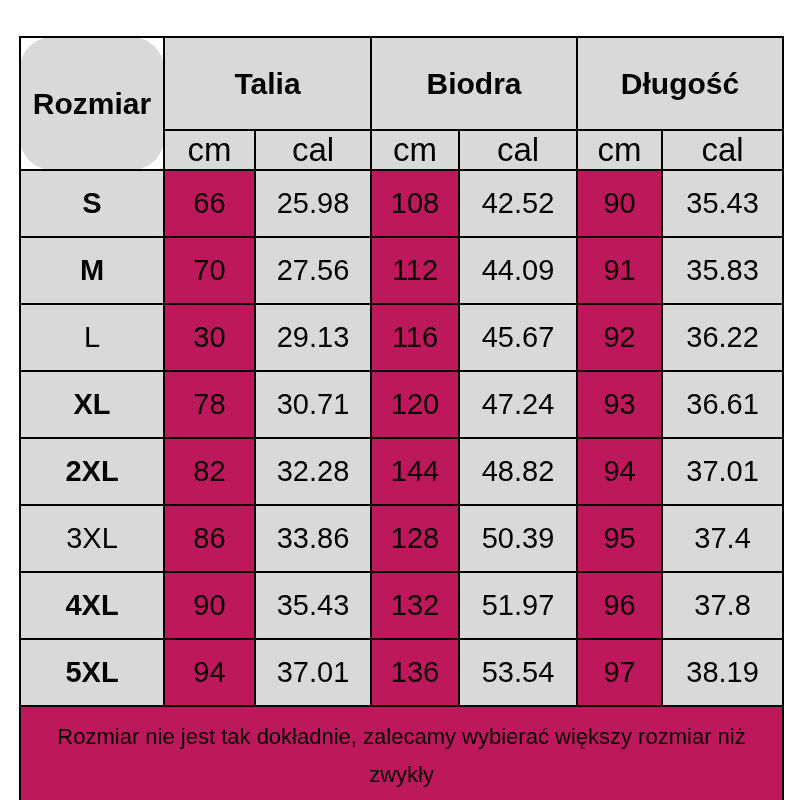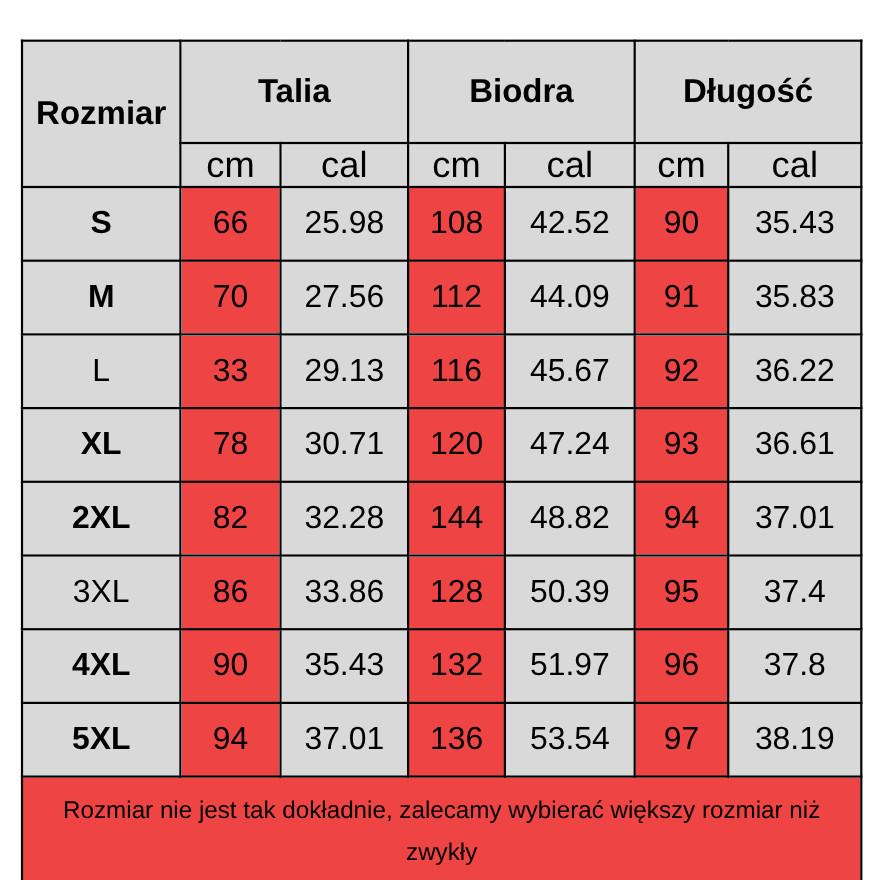--- a/index.html
+++ b/index.html
@@ -16,29 +16,30 @@
     border-collapse: collapse;
     table-layout: fixed;
   }
   .size-table td, .size-table th {
     border: 2px solid #000000;
     text-align: center;
     vertical-align: middle;
     overflow: hidden;
   }
   .bg-gray { background: #d9d9d9; }
-  .bg-white { background: #ef4444; }
+  .bg-white { background: #be185d; }
   .group-head {
     font-size: 30px;
     font-weight: bold;
     height: 93px;
   }
   .size-head {
     font-size: 30px;
     font-weight: bold;
+    border-radius: 32px;
   }
   .unit-row td {
     font-size: 33px;
     font-weight: normal;
     height: 37px;
   }
   .data-row td {
     font-size: 29px;
     font-weight: normal;
     height: 67px;
@@ -94,21 +95,21 @@
       <td class="bg-gray size-cell">M</td>
       <td class="bg-white">70</td>
       <td class="bg-gray">27.56</td>
       <td class="bg-white">112</td>
       <td class="bg-gray">44.09</td>
       <td class="bg-white">91</td>
       <td class="bg-gray">35.83</td>
     </tr>
     <tr class="data-row" data-row="2">
       <td class="bg-gray size-cell">L</td>
-      <td class="bg-white">33</td>
+      <td class="bg-white">30</td>
       <td class="bg-gray">29.13</td>
       <td class="bg-white">116</td>
       <td class="bg-gray">45.67</td>
       <td class="bg-white">92</td>
       <td class="bg-gray">36.22</td>
     </tr>
     <tr class="data-row bold" data-row="3">
       <td class="bg-gray size-cell">XL</td>
       <td class="bg-white">78</td>
       <td class="bg-gray">30.71</td>

